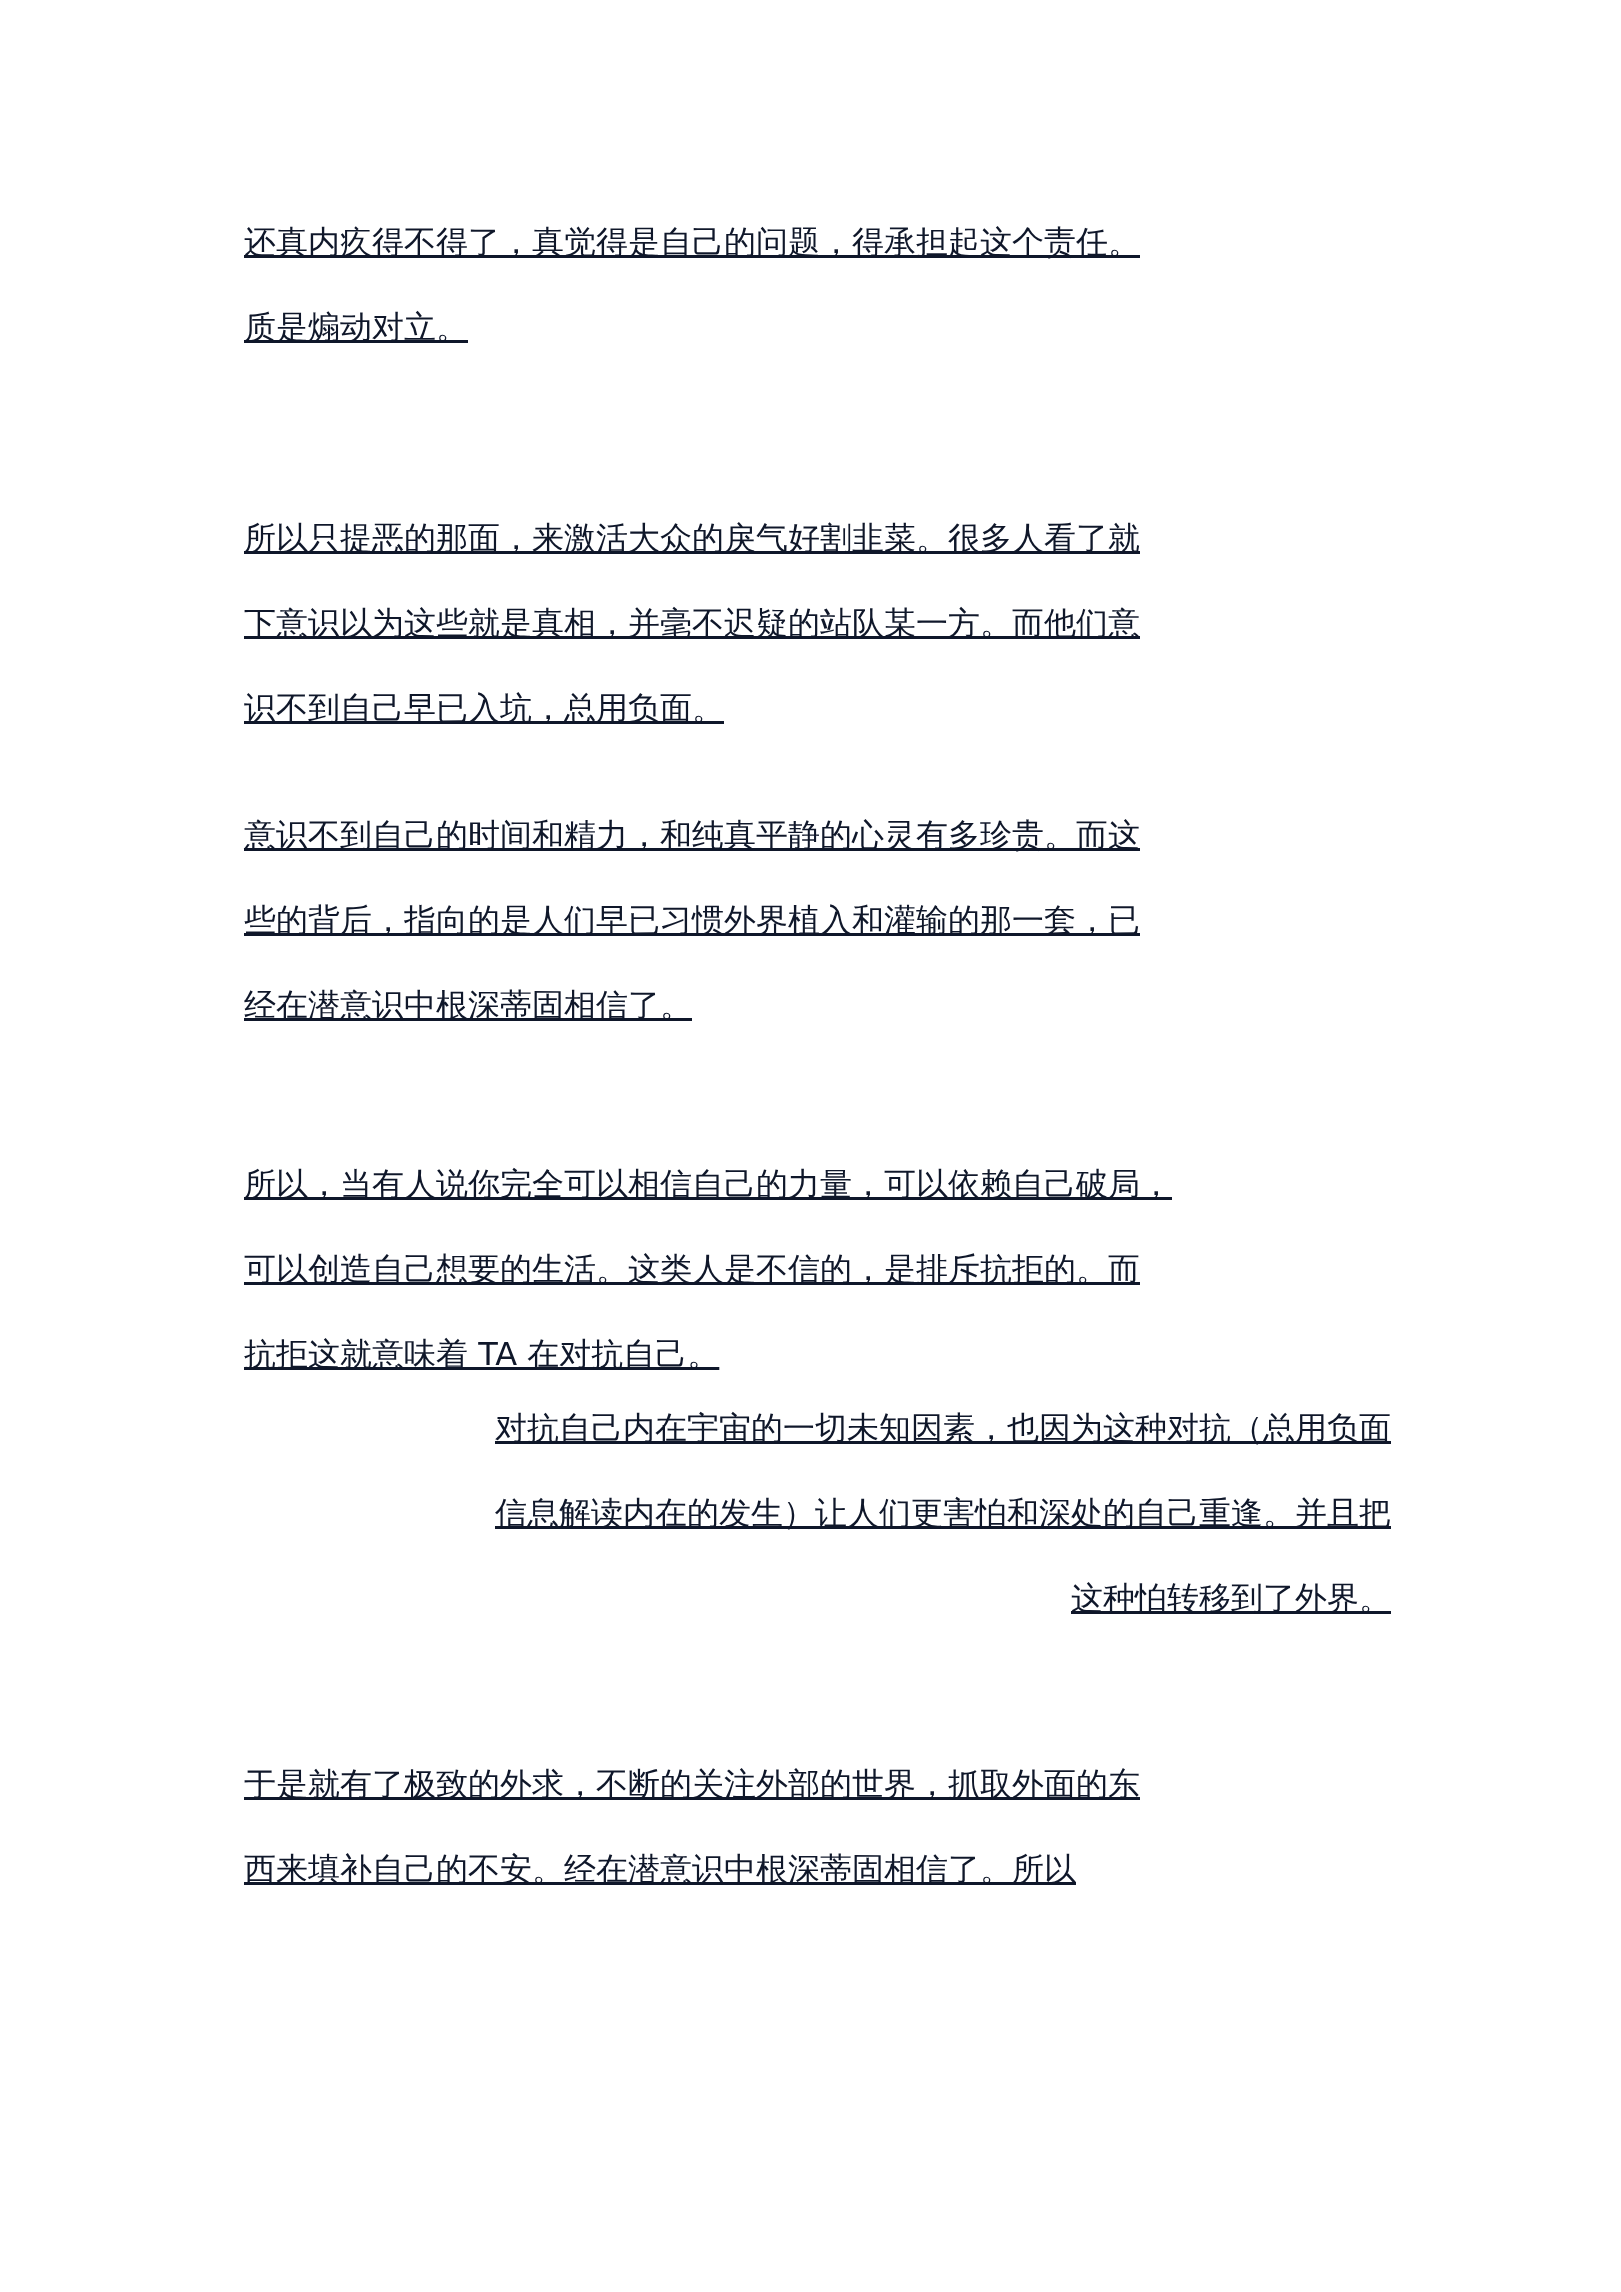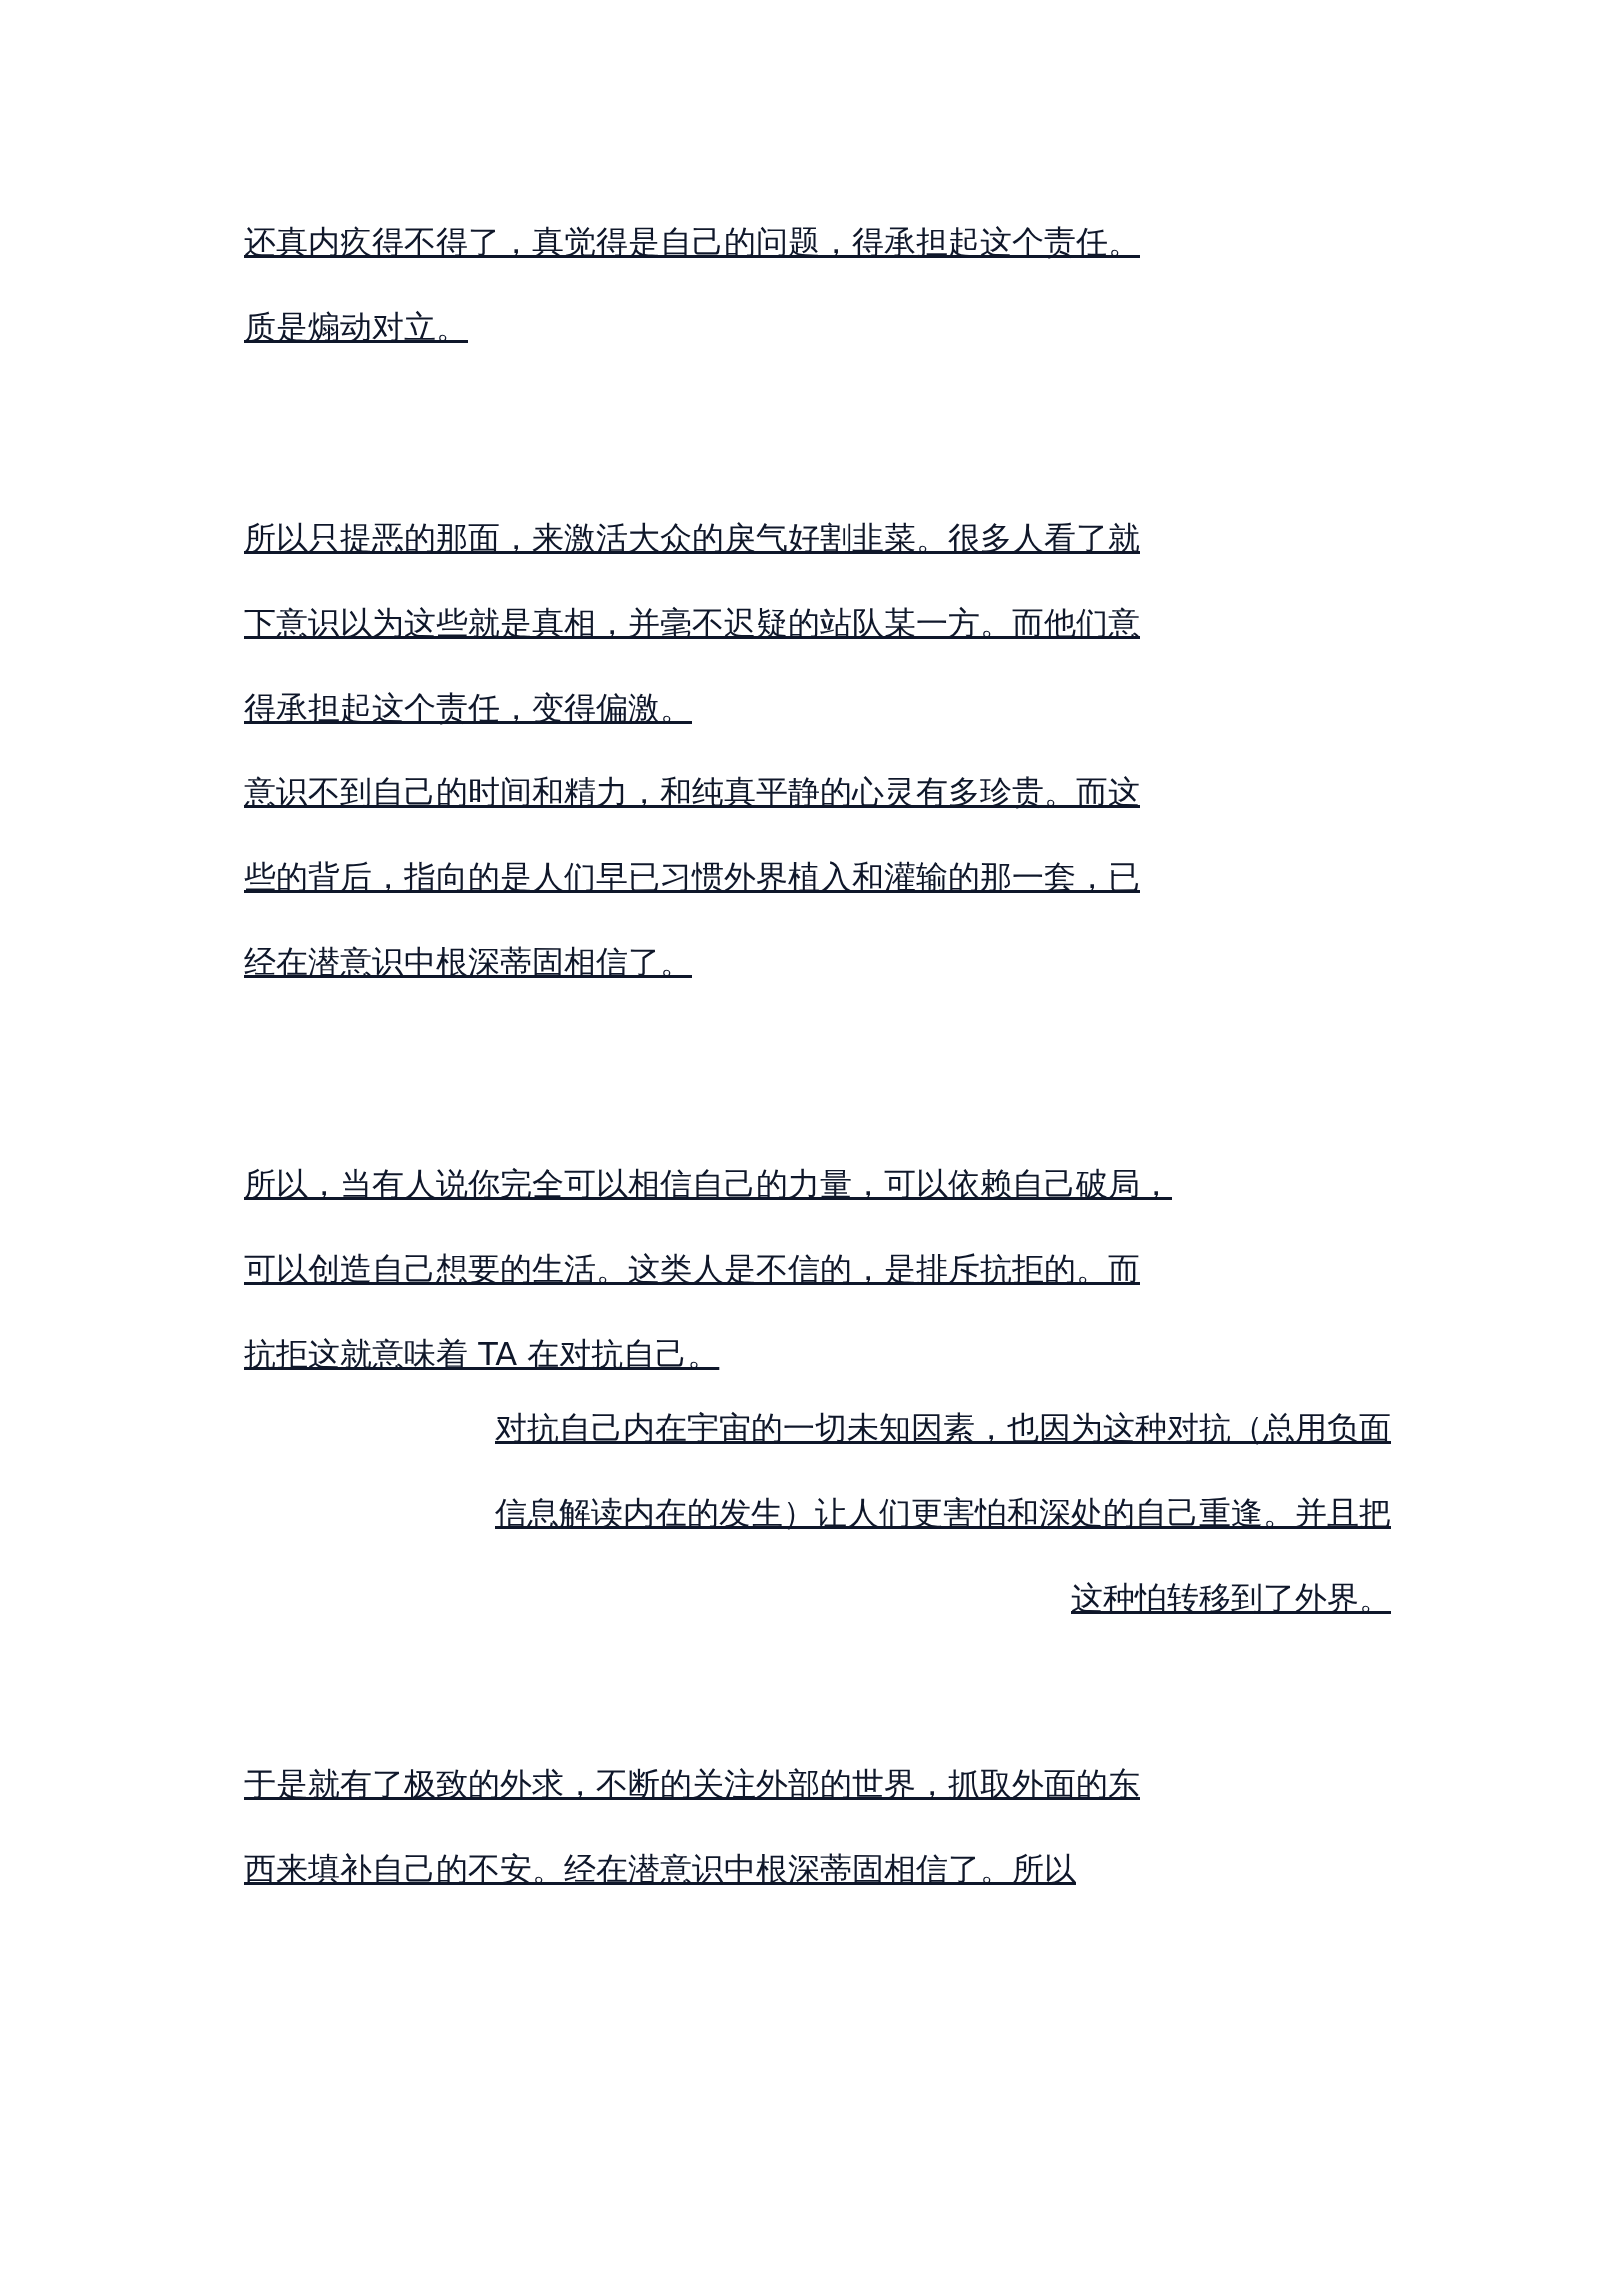--- a/index.html
+++ b/index.html
@@ -43,24 +43,24 @@
 <div class="page">
 
   <div class="para" style="top:222px;">
     <span class="line">还真内疚得不得了，真觉得是自己的问题，得承担起这个责任。</span>
     <span class="line">质是煽动对立。</span>
   </div>
 
   <div class="para" style="top:518px;">
     <span class="line">所以只提恶的那面，来激活大众的戾气好割韭菜。很多人看了就</span>
     <span class="line">下意识以为这些就是真相，并毫不迟疑的站队某一方。而他们意</span>
-    <span class="line">得承担起这个责任，变得偏激。</span>
+    <span class="line">识不到自己早已入坑，总用负面。</span>
   </div>
 
-  <div class="para" style="top:772px;">
+  <div class="para" style="top:815px;">
     <span class="line">意识不到自己的时间和精力，和纯真平静的心灵有多珍贵。而这</span>
     <span class="line">些的背后，指向的是人们早已习惯外界植入和灌输的那一套，已</span>
     <span class="line">经在潜意识中根深蒂固相信了。</span>
   </div>
 
   <div class="para" style="top:1164px;">
     <span class="line">所以，当有人说你完全可以相信自己的力量，可以依赖自己破局，</span>
     <span class="line">可以创造自己想要的生活。这类人是不信的，是排斥抗拒的。而</span>
     <span class="line">抗拒这就意味着 TA 在对抗自己。</span>
   </div>

